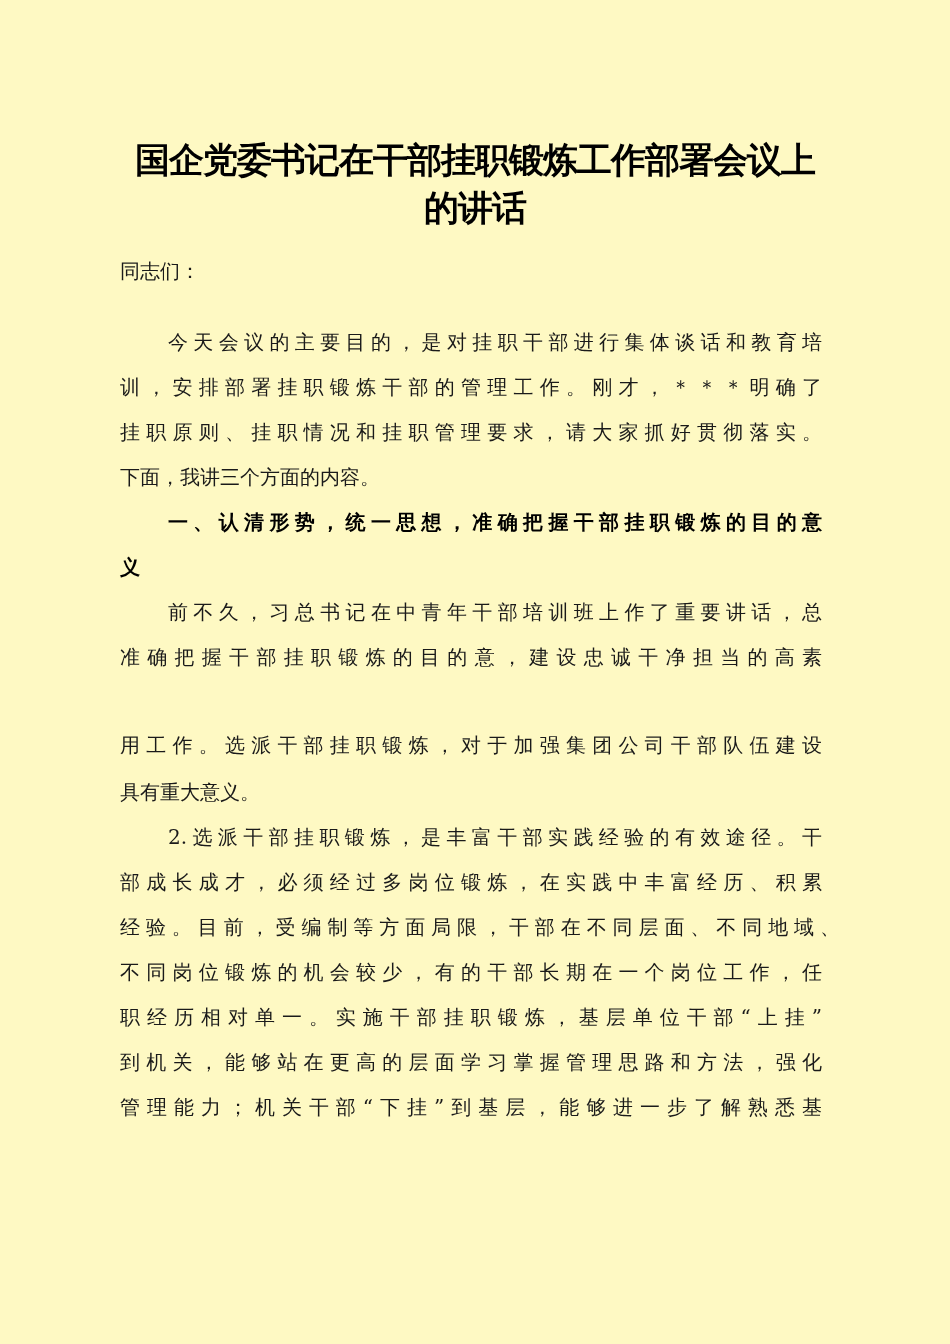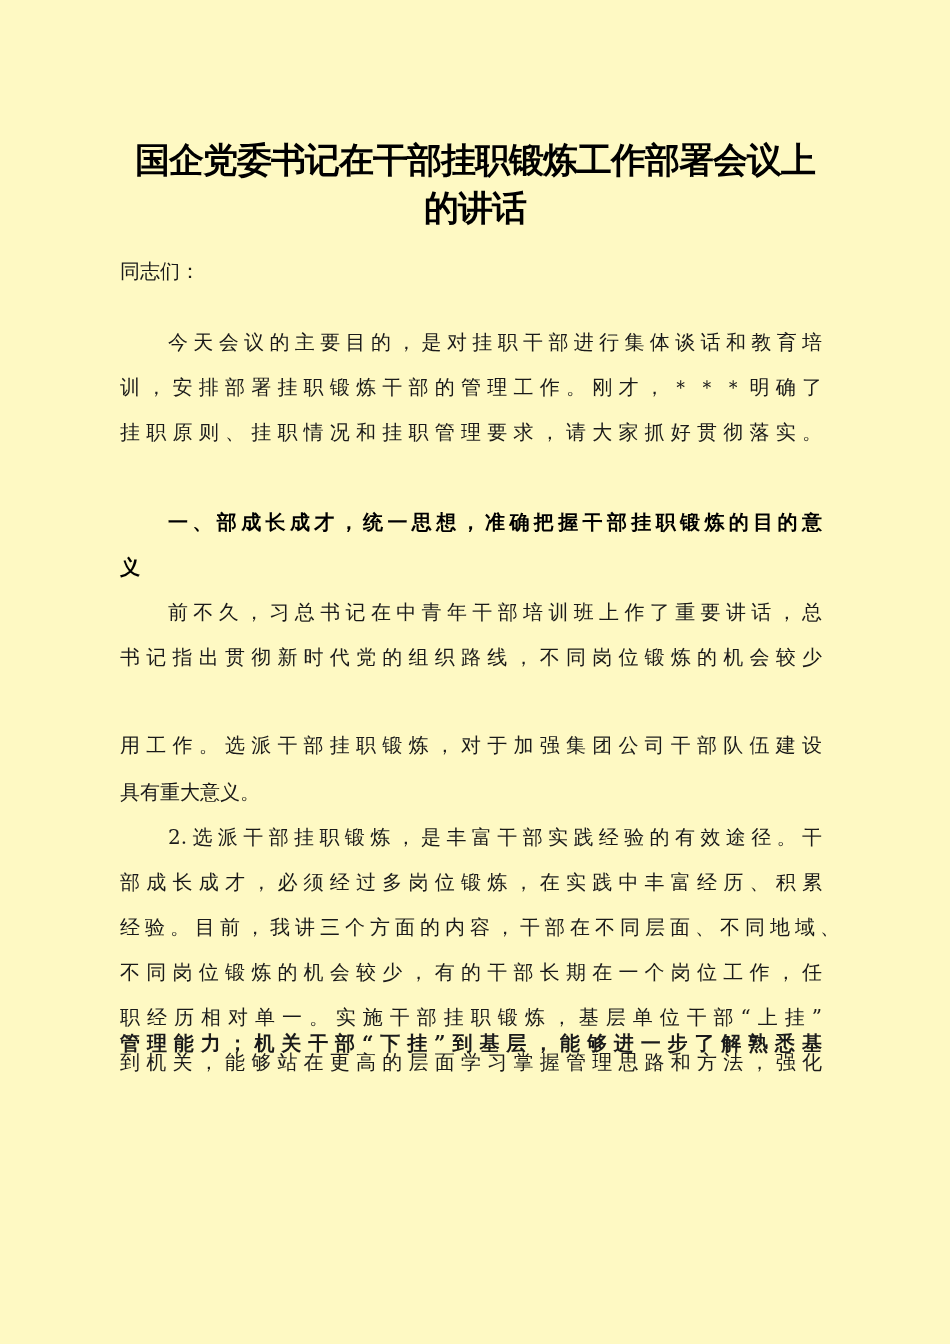--- a/index.html
+++ b/index.html
@@ -22,30 +22,31 @@
 <div class="page">
 
   <div class="title" style="top:138px;">国企党委书记在干部挂职锻炼工作部署会议上</div>
   <div class="title" style="top:186px;">的讲话</div>
 
   <div class="line last" style="top:256px;">同志们：</div>
 
   <div class="line indent" style="top:327px;">今天会议的主要目的，是对挂职干部进行集体谈话和教育培</div>
   <div class="line" style="top:372px;">训，安排部署挂职锻炼干部的管理工作。刚才，＊＊＊明确了</div>
   <div class="line" style="top:417px;">挂职原则、挂职情况和挂职管理要求，请大家抓好贯彻落实。</div>
+  <div class="line last" style="top:462px;">下面，我讲三个方面的内容。</div>
 
-  <div class="line heading indent" style="top:507px;">一、部成长成才，统一思想，准确把握干部挂职锻炼的目的意</div>
+  <div class="line heading indent" style="top:507px;">一、认清形势，统一思想，准确把握干部挂职锻炼的目的意</div>
   <div class="line heading last" style="top:552px;">义</div>
 
   <div class="line indent" style="top:597px;">前不久，习总书记在中青年干部培训班上作了重要讲话，总</div>
-  <div class="line" style="top:642px;">书记指出贯彻新时代党的组织路线，不同岗位锻炼的机会较少</div>
+  <div class="line" style="top:642px;">准确把握干部挂职锻炼的目的意，建设忠诚干净担当的高素</div>
   <div class="line" style="top:732px;font-family:Liberation Mono, monospace;">用工作。选派干部挂职锻炼，对于加强集团公司干部队伍建设</div>
   <div class="line last" style="top:777px;font-family:Liberation Serif, serif;">具有重大意义。</div>
 
   <div class="line indent" style="top:822px;">2.选派干部挂职锻炼，是丰富干部实践经验的有效途径。干</div>
   <div class="line" style="top:867px;">部成长成才，必须经过多岗位锻炼，在实践中丰富经历、积累</div>
-  <div class="line overflow" style="top:912px;">经验。目前，我讲三个方面的内容，干部在不同层面、不同地域、</div>
+  <div class="line overflow" style="top:912px;">经验。目前，受编制等方面局限，干部在不同层面、不同地域、</div>
   <div class="line" style="top:957px;">不同岗位锻炼的机会较少，有的干部长期在一个岗位工作，任</div>
   <div class="line" style="top:1002px;">职经历相对单一。实施干部挂职锻炼，基层单位干部“上挂”</div>
   <div class="line" style="top:1047px;">到机关，能够站在更高的层面学习掌握管理思路和方法，强化</div>
-  <div class="line" style="top:1028px;font-weight:bold;">管理能力；机关干部“下挂”到基层，能够进一步了解熟悉基</div>
+  <div class="line" style="top:1092px;">管理能力；机关干部“下挂”到基层，能够进一步了解熟悉基</div>
 
 </div>
 
 </body></html>

